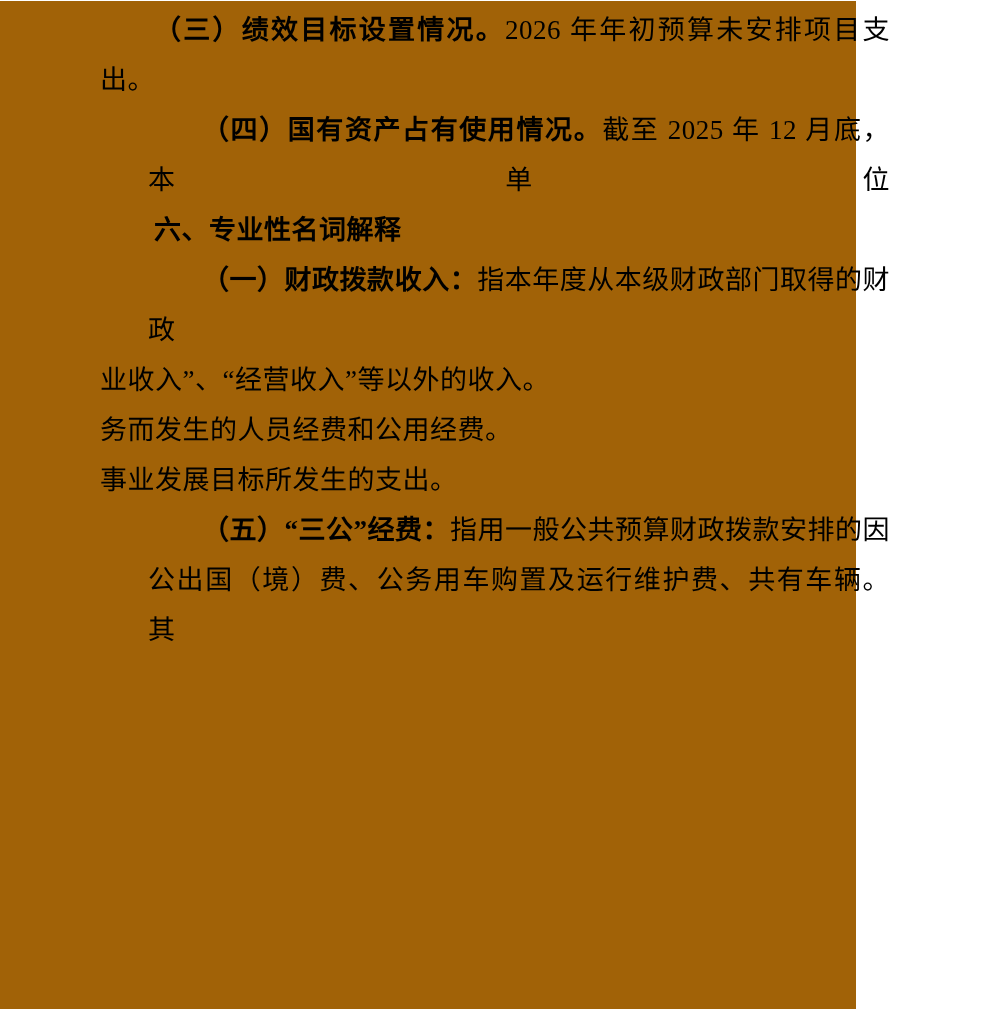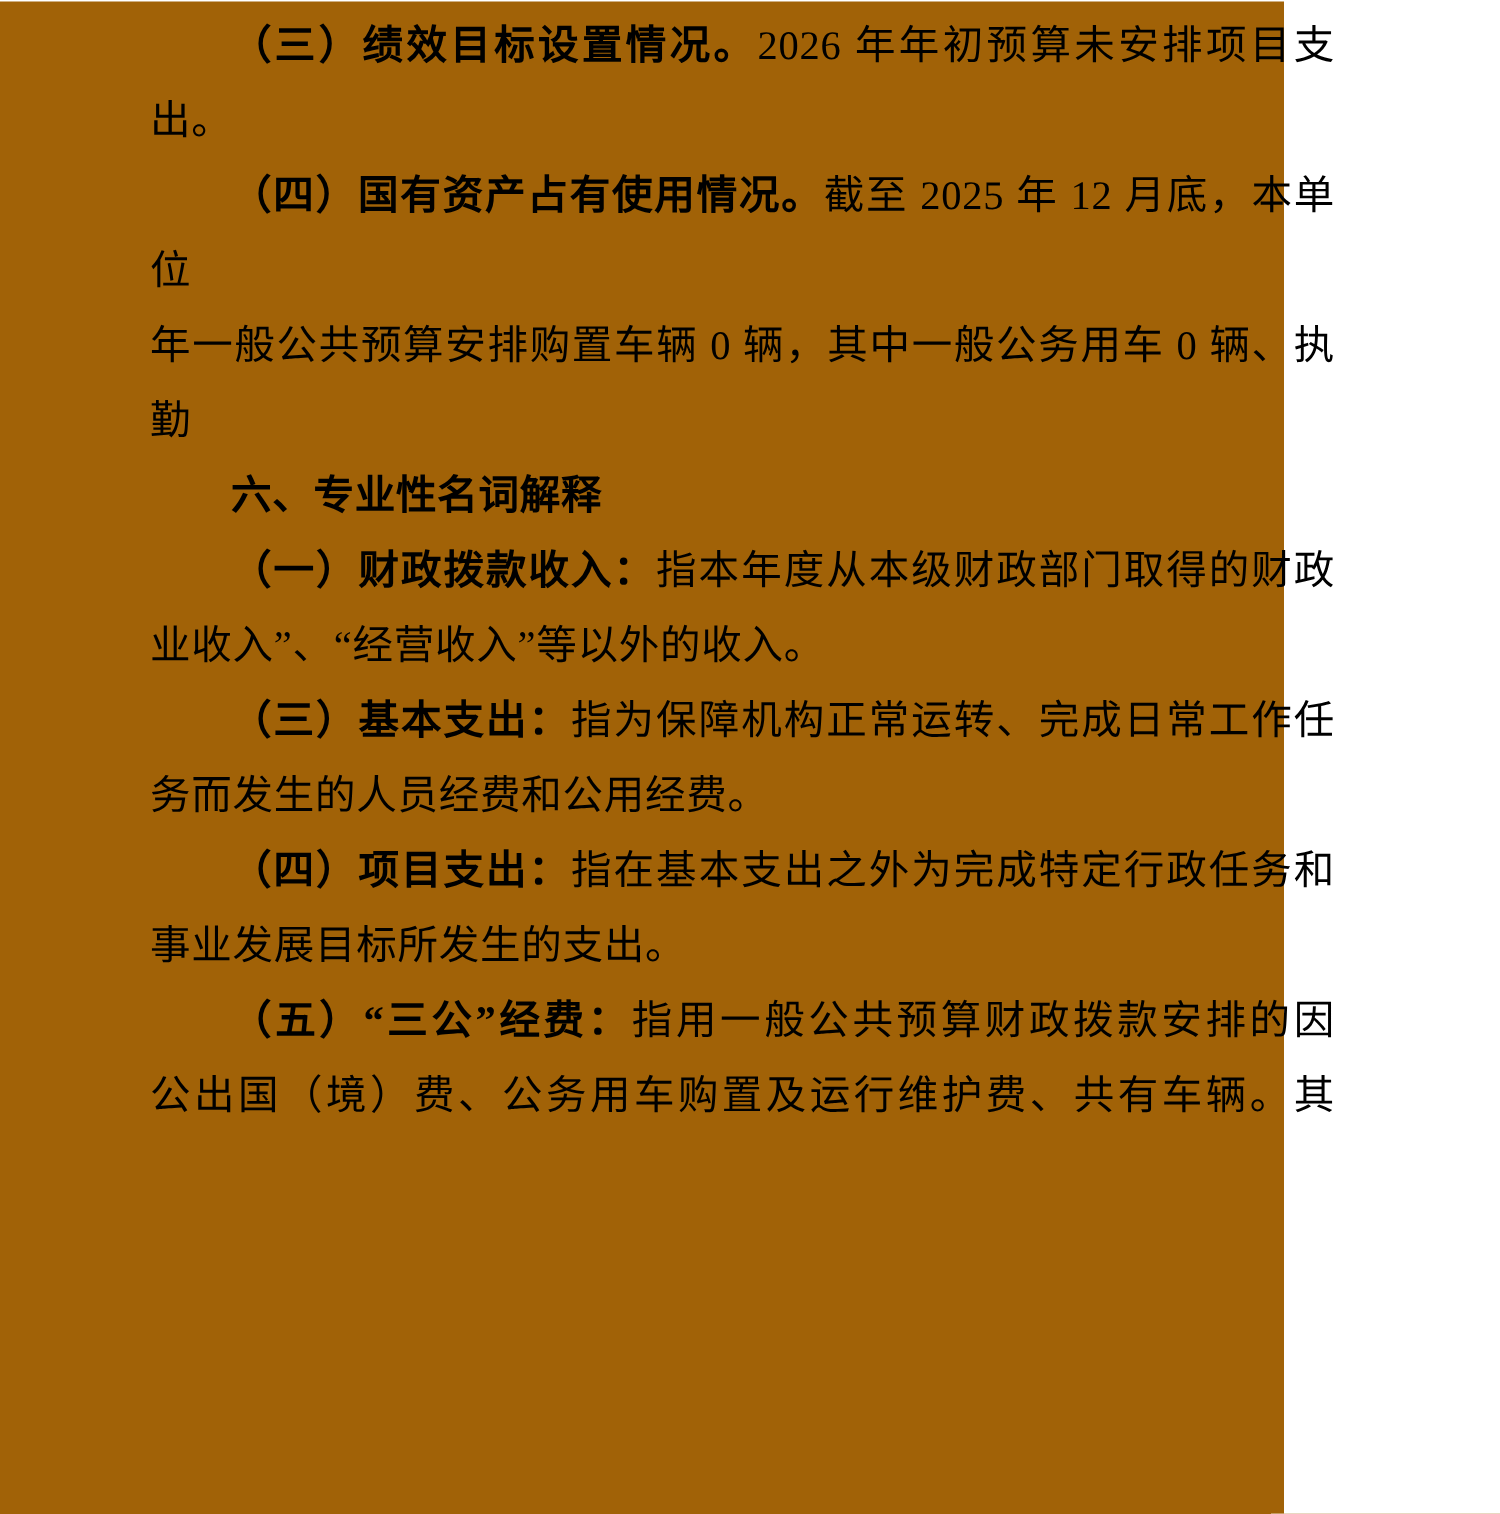--- a/index.html
+++ b/index.html
@@ -32,45 +32,43 @@
     line-height: 50px;
     color: #000000;
     letter-spacing: 0.5px;
   }
   .line {
     text-align: justify;
     white-space: normal;
   }
   .line.fill {
     text-align-last: justify;
+    margin-left: 48px;
   }
   .line.indent {
     text-indent: 2em;
   }
   .lead {
     font-weight: 700;
   }
   .line.heading {
     font-family: "Liberation Sans", "DejaVu Sans", sans-serif;
     font-weight: 700;
     text-align-last: left;
   }
 </style>
 </head>
 <body>
 
 <div class="doc-page">
   <div class="doc-body">
       <div class="line indent"><span class="lead">（三）绩效目标设置情况。</span><span>2026 年年初预算未安排项目支出。</span></div>
       <div class="line indent fill"><span class="lead">（四）国有资产占有使用情况。</span><span>截至 2025 年 12 月底，本单位</span></div>
-      <div class="line fill"><span>年一般公共预算安排购置车辆 0 辆，其中一般公务用车 0 辆、执勤</span></div>
       <div class="line indent heading"><span class="lead">六、专业性名词解释</span></div>
       <div class="line indent fill"><span class="lead">（一）财政拨款收入：</span><span>指本年度从本级财政部门取得的财政</span></div>
       <div class="line"><span>业收入”、“经营收入”等以外的收入。</span></div>
-      <div class="line indent fill"><span class="lead">（三）基本支出：</span><span>指为保障机构正常运转、完成日常工作任</span></div>
       <div class="line"><span>务而发生的人员经费和公用经费。</span></div>
-      <div class="line indent fill"><span class="lead">（四）项目支出：</span><span>指在基本支出之外为完成特定行政任务和</span></div>
       <div class="line"><span>事业发展目标所发生的支出。</span></div>
       <div class="line indent fill"><span class="lead">（五）“三公”经费：</span><span>指用一般公共预算财政拨款安排的因</span></div>
       <div class="line fill"><span>公出国（境）费、公务用车购置及运行维护费、共有车辆。其</span></div>
       <div class="line fill"></div>
     </div>
 </div>
 
 </body></html>

